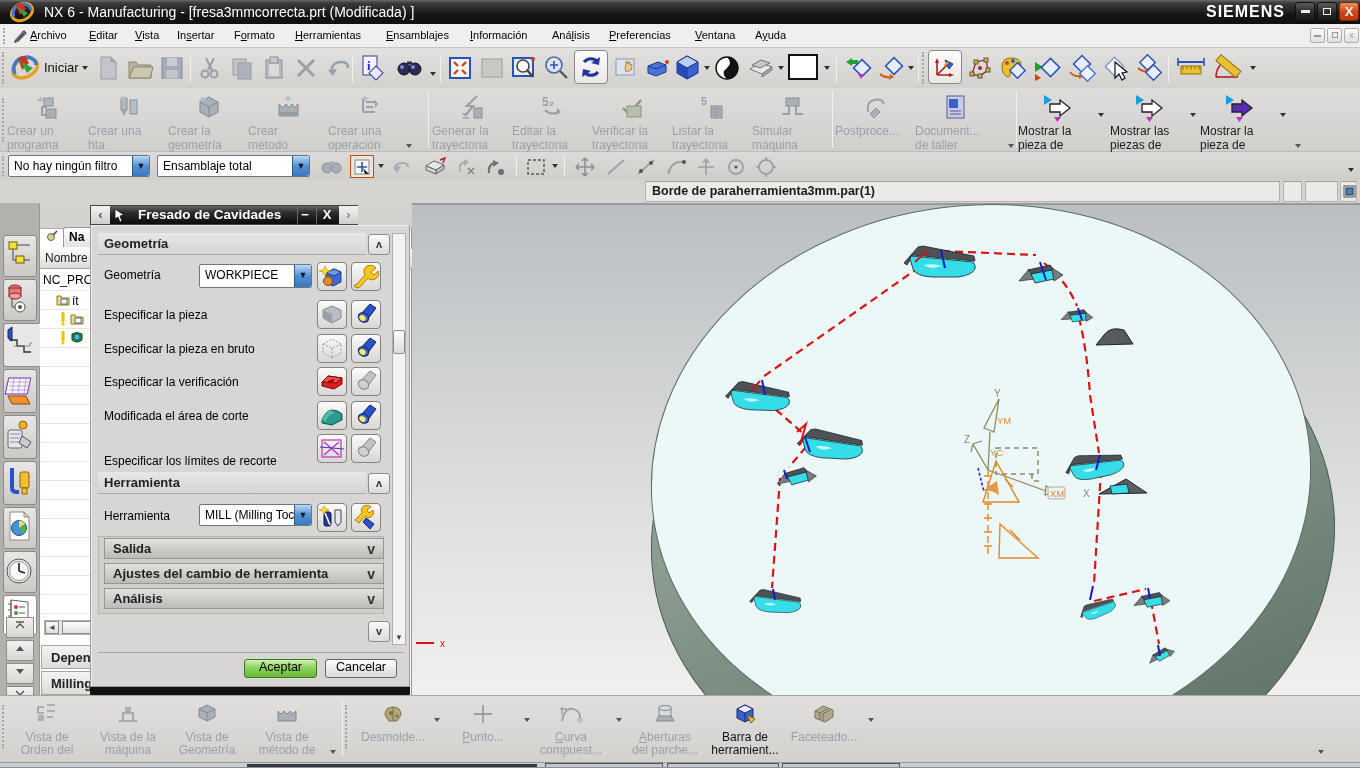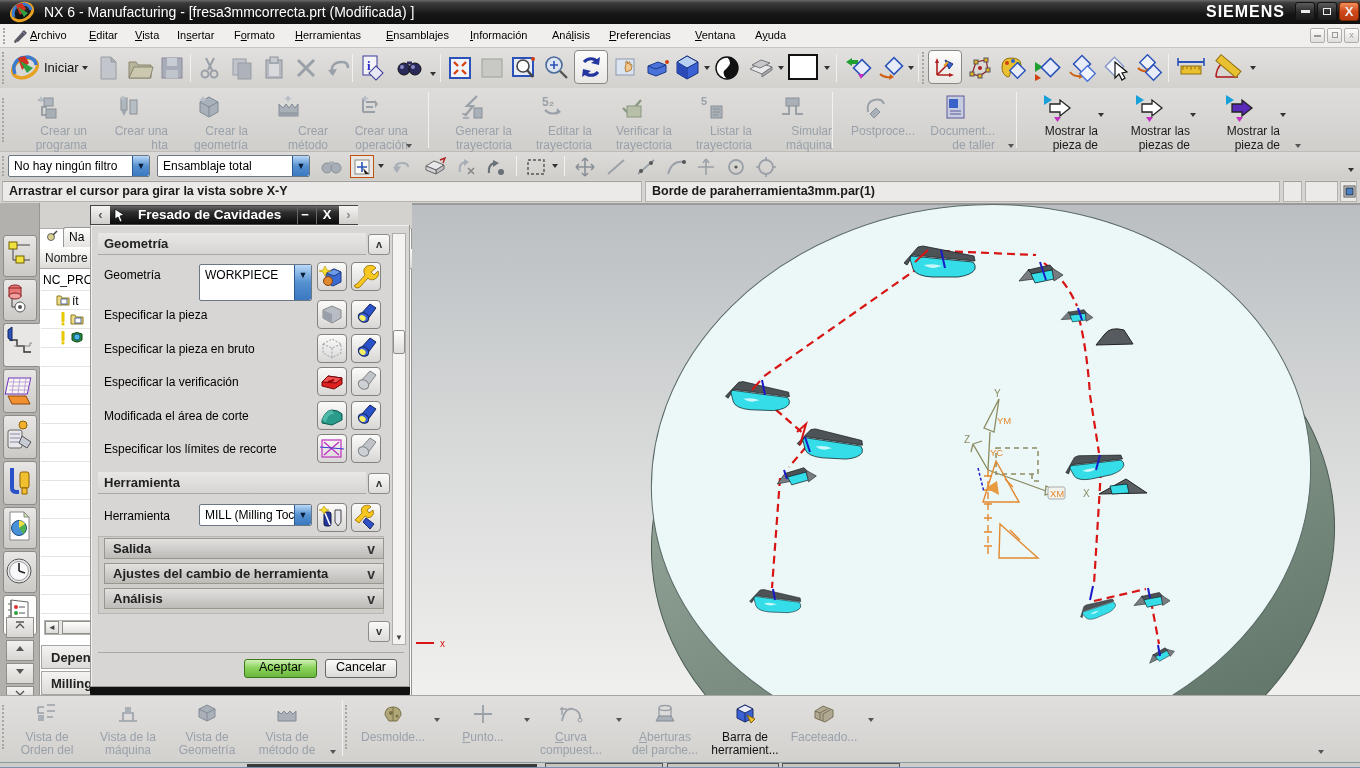--- a/index.html
+++ b/index.html
@@ -13,21 +13,21 @@
 
 #menubar{left:0;top:24px;width:1360px;height:24px;background:#f0efed;border-bottom:1px solid #c8c6c3;font-size:13px;color:#111}
 .mi{position:absolute;top:29px;font-size:11px}
 .mdib{top:28px;width:15px;height:15px;border:1px solid #b0aeab;border-radius:2px;background:linear-gradient(#fcfcfc,#e0dedb);color:#999;font-size:9px;text-align:center;line-height:13px}
 
 #toolbar1{left:0;top:48px;width:1360px;height:40px;background:linear-gradient(#e2e1df,#d2d1ce)}
 #toolbar2{left:0;top:88px;width:1360px;height:64px;background:linear-gradient(#dedddb,#d0cfcc);border-bottom:1px solid #bebcb9}
 #filterbar{left:0;top:152px;width:1360px;height:28px;background:linear-gradient(#dcdbd9,#cfcecb)}
 .grip{width:3px;border-left:2px dotted #a8a6a2;height:32px;top:4px}
 .sep{width:1px;background:#b2b0ad;border-right:1px solid #f2f1ef}
-.bigbtn{position:absolute;width:80px;height:60px;top:1px;text-align:right;color:#9aa1aa;font-size:12px;line-height:14px}
+.bigbtn{position:absolute;width:80px;height:60px;top:1px;text-align:left;color:#9aa1aa;font-size:12px;line-height:14px}
 .bigbtn .ic{display:block;margin:3px auto 2px auto}
 .bigbtn.en{color:#1a1a1a}
 .combo{position:absolute;height:22px;background:#fff;border:1px solid #6b7884;border-radius:2px;font-size:12px;color:#000;line-height:20px;padding-left:5px}
 .combo .arr{position:absolute;right:0;top:0;width:17px;height:100%;background:linear-gradient(#b8d8f8,#5590d0 50%,#3a78c0);border-left:1px solid #2a5a90;border-radius:0 2px 2px 0;color:#071c38;text-align:center;line-height:20px;font-size:9px}
 
 #statusbar{left:0;top:180px;width:1360px;height:23px;background:#d6d4d1}
 .scell{position:absolute;top:181px;height:21px;background:#eceae8;border:1px solid #b4b2af;border-top-color:#a09e9b;font-size:12.5px;font-weight:bold;color:#1a1a1a;line-height:19px;padding-left:6px;white-space:nowrap;overflow:hidden}
 
 #resbar{left:0;top:203px;width:40px;height:492px;background:#b3b1ae;border-right:1px solid #979591}
 .rtab{position:absolute;left:3px;width:34px;background:linear-gradient(#e8e7e5,#cbc9c6);border:1px solid #8e8c88;border-radius:3px 3px 3px 3px}
@@ -436,21 +436,20 @@
         <circle cx="12" cy="11" r="1.6" fill="#555"></circle>
       </svg>
   <svg class="abs" style="left:754px;top:156px" width="24" height="22" viewBox="0 0 24 22">
         <circle cx="12" cy="11" r="7" fill="none" stroke="#9aa0a8" stroke-width="1.8"></circle>
         <path d="M5,11 h-3 M22,11 h-3 M12,4 v-3 M12,21 v-3" stroke="#9aa0a8" stroke-width="1.6"></path>
       </svg>
   <div class="darr" style="left:1348px;top:168px;border-top-color:#333"></div>
 </div>
 
 <div id="statusbar" class="abs"></div>
-<div class="scell" style="left:2px;width:640px">Arrastrar el cursor para girar la vista sobre X-Y</div>
 <div class="scell" style="left:645px;width:635px">Borde de paraherramienta3mm.par(1)</div>
 <div class="scell" style="left:1283px;width:19px"></div>
 <div class="scell" style="left:1305px;width:33px"></div>
 <div class="scell" style="left:1340px;width:17px;padding-left:2px"><svg width="13" height="13" viewBox="0 0 13 13" style="margin-top:3px">
         <rect x="1" y="1" width="11" height="11" fill="none" stroke="#555"></rect>
         <rect x="3" y="3" width="7" height="7" fill="#4a80c0" stroke="#234"></rect>
       </svg></div>
 
 <svg id="viewport" class="abs" style="left:412px;top:203px" width="948" height="492" viewBox="412 203 948 492">
   <defs>
@@ -567,21 +566,21 @@
 </svg>
 <div id="resbar" class="abs"></div>
 <div id="treepanel" class="abs"></div>
 <div id="treecontent">
 
   <div class="abs" style="left:40px;top:203px;width:372px;height:26px;background:#d4d2cf;border-bottom:1px solid #b0aeab"></div>
   <svg class="abs" style="left:46px;top:230px" width="12" height="12" viewBox="0 0 12 12">
         <circle cx="5" cy="7" r="3.5" fill="#d8d090" stroke="#666"></circle>
         <path d="M7,5 L11,1" stroke="#444" stroke-width="1.5"></path>
       </svg>
-  <div class="abs" style="left:63px;top:227px;width:32px;height:20px;background:linear-gradient(#fdfdfc,#e4e3e1);border:1px solid #9a9894;border-bottom:none;border-radius:3px 3px 0 0;font-size:12px;font-weight:normal;padding:2px 0 0 5px">Na</div>
+  <div class="abs" style="left:63px;top:227px;width:32px;height:20px;background:linear-gradient(#fdfdfc,#e4e3e1);border:1px solid #9a9894;border-bottom:none;border-radius:3px 3px 0 0;font-size:12px;font-weight:bold;padding:2px 0 0 5px">Na</div>
 
   <div class="abs" style="left:40px;top:249px;width:372px;height:20px;background:linear-gradient(#fbfbfa,#dcdbd8);border-bottom:1px solid #a8a6a2;font-size:12px;color:#222;padding:2px 0 0 5px">Nombre</div>
 
   <div class="abs" style="left:41px;top:269px;width:54px;height:426px;background:#fff"></div>
   <div class="abs" style="left:43px;top:273px;font-size:12px;color:#000">NC_PRO</div>
   <div class="abs" style="left:41px;top:290px;width:54px;height:1px;background:#e4e4e4"></div>
   <svg class="abs" style="left:56px;top:294px" width="14" height="12" viewBox="0 0 14 12">
         <path d="M1,2 L5,2 L6,4 L13,4 L13,11 L1,11 Z" fill="#f0dc82" stroke="#8a7820"></path>
         <rect x="5" y="5" width="6" height="5" fill="#fff" stroke="#2a4a9a" stroke-width="0.8"></rect>
       </svg>
@@ -711,21 +710,21 @@
 <div id="dlgbody" class="abs"></div>
 <div id="dlgbottom" class="abs"></div>
 
 <div class="abs" style="left:392px;top:233px;width:14px;height:412px;background:#f4f3f1;border:1px solid #b0aeab"></div>
 <div class="abs" style="left:393px;top:330px;width:12px;height:24px;background:linear-gradient(#fdfdfc,#dddcd9);border:1px solid #908e8a;border-radius:2px"></div>
 <div class="abs" style="left:394px;top:633px;width:10px;height:10px;color:#444;font-size:8px;text-align:center">▼</div>
 
 <div class="ghead abs" style="left:98px;top:233px;width:268px">Geometría</div>
 <div class="gbtn abs" style="left:368px;top:234px">ᴧ</div>
 <div class="dlbl" style="left:104px;top:268px">Geometría</div>
-<div class="combo abs" style="left:199px;top:264px;width:113px;height:37px">WORKPIECE<span class="arr">▼</span></div>
+<div class="combo abs" style="left:199px;top:264px;width:113px;height:24px">WORKPIECE<span class="arr">▼</span></div>
 <div class="ibtn abs" style="left:317px;top:262px"><svg width="28" height="27" viewBox="0 0 28 27">
         <path d="M8,10 L16,6 L23,9 L23,19 L15,23 L8,20 Z" fill="#3a6ad4" stroke="#223a80"></path>
         <path d="M8,10 L16,6 L23,9 L16,13 Z" fill="#6a9ae8" stroke="#223a80"></path>
         <circle cx="10" cy="18" r="4.5" fill="#e08830" stroke="#804010"></circle>
         <path d="M7,3 L9,7 L13,8 L9,9 L7,13 L5,9 L1,8 L5,7 Z" fill="#f8e030" stroke="#b89000" stroke-width="0.6"></path>
       </svg></div>
 <div class="ibtn abs" style="left:351px;top:262px"><svg width="28" height="27" viewBox="0 0 28 27">
         <path d="M5,21 L13,12 Q10,6 15,3 Q21,1 24,5 L19,9 L22,12 L26,8 Q28,13 23,16 Q18,18 16,15 L8,24 Q5,26 3,24 Q1,22 5,21 Z" fill="#f8c820" stroke="#906800" stroke-width="0.8"></path>
       </svg></div>
 <div class="dlbl" style="left:104px;top:308px">Especificar la pieza</div>
@@ -771,21 +770,21 @@
         <path d="M4,18 Q8,8 14,8 Q20,8 24,12 L24,18 L14,23 L4,21 Z" fill="#2a9a8a" stroke="#0a5a50"></path>
         <path d="M4,18 Q8,8 14,8 L16,12 Q10,12 8,20 Z" fill="#50b8a8"></path>
       </svg></div>
 <div class="ibtn abs" style="left:351px;top:401px"><svg width="28" height="27" viewBox="0 0 28 27">
         <g transform="rotate(180 14 13.5)">
           <path d="M4,20 L13,8 L20,13 L10,24 Z" fill="#2a52c8" stroke="#14245e"></path>
           <ellipse cx="16.5" cy="10.5" rx="5.5" ry="4.5" fill="#3a62d8" stroke="#14245e" transform="rotate(35 16.5 10.5)"></ellipse>
           <ellipse cx="17.5" cy="10" rx="3.4" ry="2.6" fill="#f8f060" transform="rotate(35 17.5 10)"></ellipse>
         </g>
       </svg></div>
-<div class="dlbl" style="left:104px;top:442px">Especificar los límites de recorte</div>
+<div class="dlbl" style="left:104px;top:454px">Especificar los límites de recorte</div>
 <div class="ibtn abs" style="left:317px;top:434px"><svg width="28" height="27" viewBox="0 0 28 27">
         <rect x="4" y="5" width="19" height="17" fill="none" stroke="#c030c0" stroke-width="1.2"></rect>
         <path d="M6,20 L21,7 M6,7 L21,20" stroke="#c030c0" stroke-width="1.4"></path>
         <path d="M2,12 L26,14" stroke="#3a3ad0" stroke-width="1.2"></path>
       </svg></div>
 <div class="ibtn abs" style="left:351px;top:434px"><svg width="28" height="27" viewBox="0 0 28 27">
         <g transform="rotate(180 14 13.5)">
           <path d="M4,20 L13,8 L20,13 L10,24 Z" fill="#c0c4c8" stroke="#808488"></path>
           <ellipse cx="16.5" cy="10.5" rx="5.5" ry="4.5" fill="#cdd1d5" stroke="#808488" transform="rotate(35 16.5 10.5)"></ellipse>
         </g>

